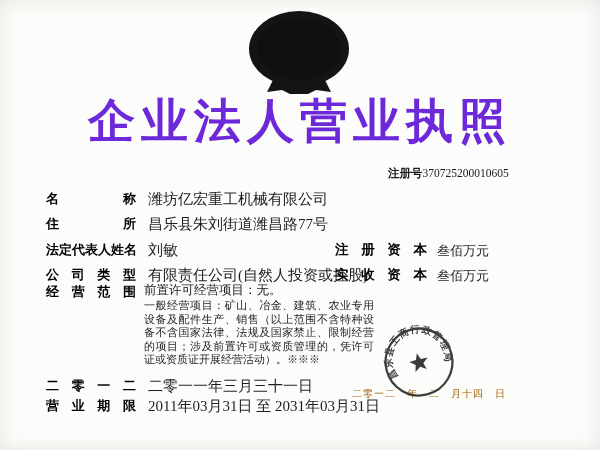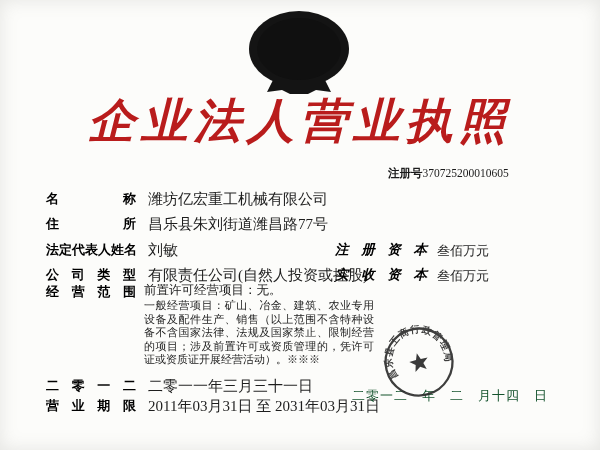--- a/index.html
+++ b/index.html
@@ -6,41 +6,40 @@
   .page{
     position:relative;width:600px;height:450px;margin:0 auto;
     background:#fcfcfa;color:#1b1b1b;overflow:hidden;
     font-family:"Liberation Serif","DejaVu Serif",serif;
     box-shadow:inset 0 0 18px rgba(120,120,115,0.18);
   }
   .emblem{position:absolute;left:238px;top:10px;width:122px;height:88px;}
   .title{
     position:absolute;top:90px;left:0;width:100%;margin:0;text-align:center;
     font-family:"Liberation Sans","DejaVu Sans",sans-serif;
-    font-weight:900;font-size:47px;letter-spacing:6px;line-height:62px;color:#b91c1c;
+    font-weight:900;font-size:47px;letter-spacing:6px;line-height:62px;color:#6d28d9;
     white-space:nowrap;
-    font-style:italic;
   }
   .regline{position:absolute;top:166px;left:388px;font-size:11.5px;white-space:nowrap;}
   .regline .reglabel{font-family:"Liberation Sans",sans-serif;font-weight:700;}
   .row{position:absolute;left:46px;white-space:nowrap;}
   .lbl{
     display:inline-block;width:90px;margin-right:8px;vertical-align:top;
     font-family:"Liberation Sans","DejaVu Sans",sans-serif;font-weight:700;font-size:13px;
     text-align:justify;text-align-last:justify;color:#000000;
   }
   .val{font-size:15px;color:#1e1e1e;}
   .row-r{position:absolute;left:335px;white-space:nowrap;}
-  .row-r .lbl{width:92px;margin-right:6px;font-size:13.5px;font-style:italic;}
+  .row-r .lbl{width:92px;margin-right:6px;font-size:13.5px;}
   .row-r .val{font-size:13px;}
   .scope{display:flex;align-items:flex-start;white-space:normal;}
   .scopeval{width:230px;}
   .scope-line1{font-size:12.5px;line-height:15px;margin-bottom:1px;}
   .scope-para{font-size:11px;line-height:13.5px;color:#222;text-align:justify;}
-  .issue-date{position:absolute;left:352px;top:387px;font-size:13px;letter-spacing:1px;white-space:nowrap;color:#14532d;}
+  .issue-date{position:absolute;left:352px;top:387px;font-size:10px;letter-spacing:1px;white-space:nowrap;color:#a16207;}
   .seal{position:absolute;left:381px;top:324px;width:76px;height:76px;transform:rotate(-14deg);opacity:0.92;}
   .seal svg{width:100%;height:100%;}
 </style>
 </head>
 <body>
 
 <div class="page">
 
   <div class="emblem">
     <svg viewBox="0 0 122 88" xmlns="http://www.w3.org/2000/svg">

